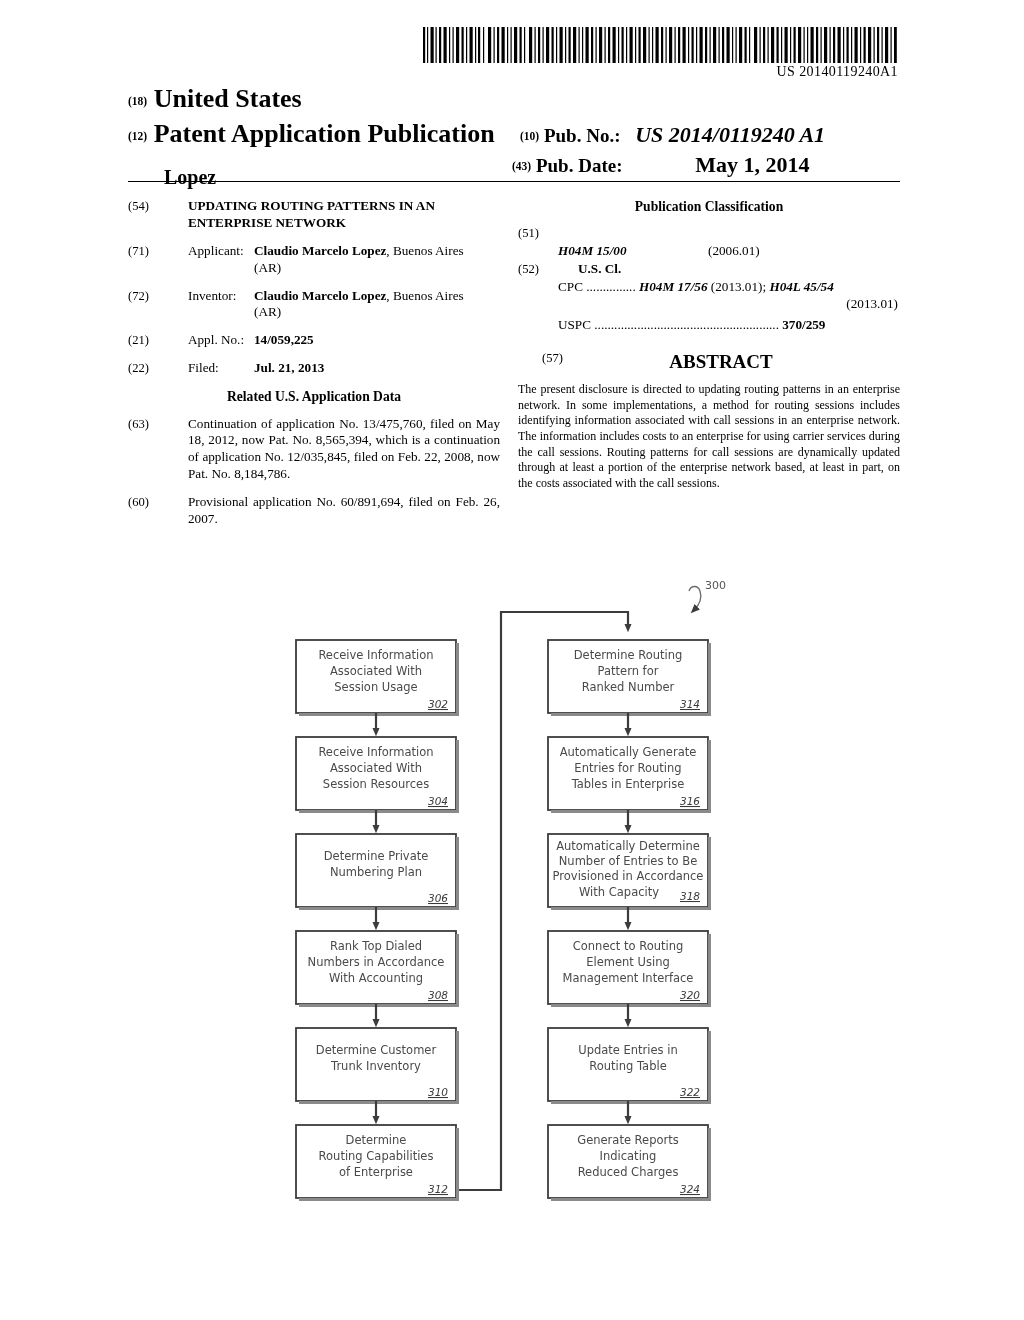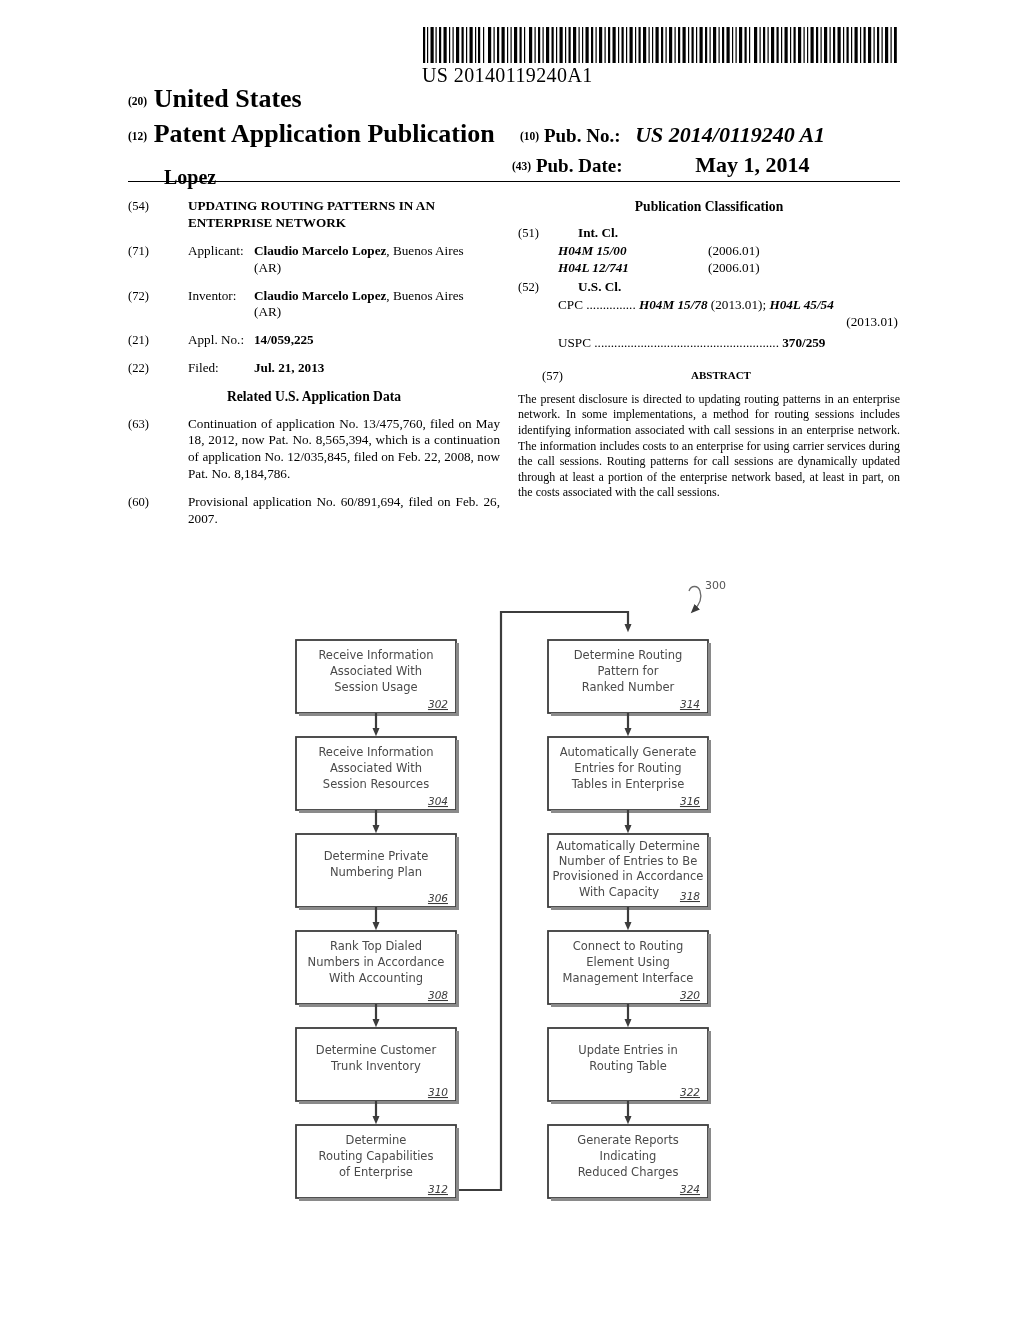--- a/index.html
+++ b/index.html
@@ -23,22 +23,22 @@
     top: 27px;
     width: 476px;
     height: 36px;
   }
   #barcode-area svg { display: block; }
   #barcode-number {
     position: absolute;
     left: 422px;
     top: 64px;
     width: 476px;
-    text-align: left;
-    font-size: 20px;
+    text-align: right;
+    font-size: 14px;
     letter-spacing: 0.4px;
     font-family: "Liberation Serif", serif;
   }
 
   
   #masthead {
     position: absolute;
     left: 128px;
     top: 84px;
     width: 772px;
@@ -172,21 +172,21 @@
   #abstract-head-row {
     display: flex;
     margin-top: 16px;
     margin-bottom: 8px;
   }
   #abstract-head-row .code { width: 40px; flex: 0 0 40px; font-size: 12.6px; margin-left: 24px; }
   #abstract-head-row .ttl {
     flex: 1 1 auto;
     text-align: center;
     font-weight: bold;
-    font-size: 11px;
+    font-size: 19px;
     padding-right: 40px;
   }
   #abstract-text {
     font-size: 12px;
     line-height: 1.3;
     text-align: justify;
   }
 
   
   #figure {
@@ -330,21 +330,21 @@
       <rect x="468.5" y="0" width="1.2" height="36"></rect>
         <rect x="472" y="0" width="2.8" height="36"></rect>
     </g>
   </svg>
 </div>
 <div id="barcode-number">US 20140119240A1</div>
 
 <div id="masthead">
 
   <div id="line-us">
-    <span class="kind-num">(20)</span>
+    <span class="kind-num">(18)</span>
     <span class="big">United States</span>
   </div>
 
   <div id="line-pap">
     <span class="kind-num">(12)</span>
     <span>Patent Application Publication</span>
   </div>
 
   <div id="line-author">Lopez</div>
 
@@ -412,38 +412,34 @@
   </div>
 
 </div>
 
 <div id="col-right">
 
   <div class="section-head right-head">Publication Classification</div>
 
   <div class="cls-line">
     <div class="code">(51)</div>
-    <div class="body b">Int. Cl.</div>
   </div>
   <div class="cls-sub">
     <span class="ipc">H04M 15/00</span><span>(2006.01)</span>
-  </div>
-  <div class="cls-sub">
-    <span class="ipc">H04L 12/741</span><span>(2006.01)</span>
   </div>
 
   <div class="cls-line" style="margin-top:2px;">
     <div class="code">(52)</div>
     <div class="body b">U.S. Cl.</div>
   </div>
 
   <div class="cpc-line">
     <span>CPC</span>
     <span>...............</span>
-    <span class="bi">H04M 15/78</span>
+    <span class="bi">H04M 17/56</span>
     <span>(2013.01);</span>
     <span class="bi">H04L 45/54</span>
   </div>
   <div class="cpc-right">(2013.01)</div>
 
   <div class="uspc-line">
     <span>USPC</span>
     <span>........................................................</span>
     <span class="b">370/259</span>
   </div>

